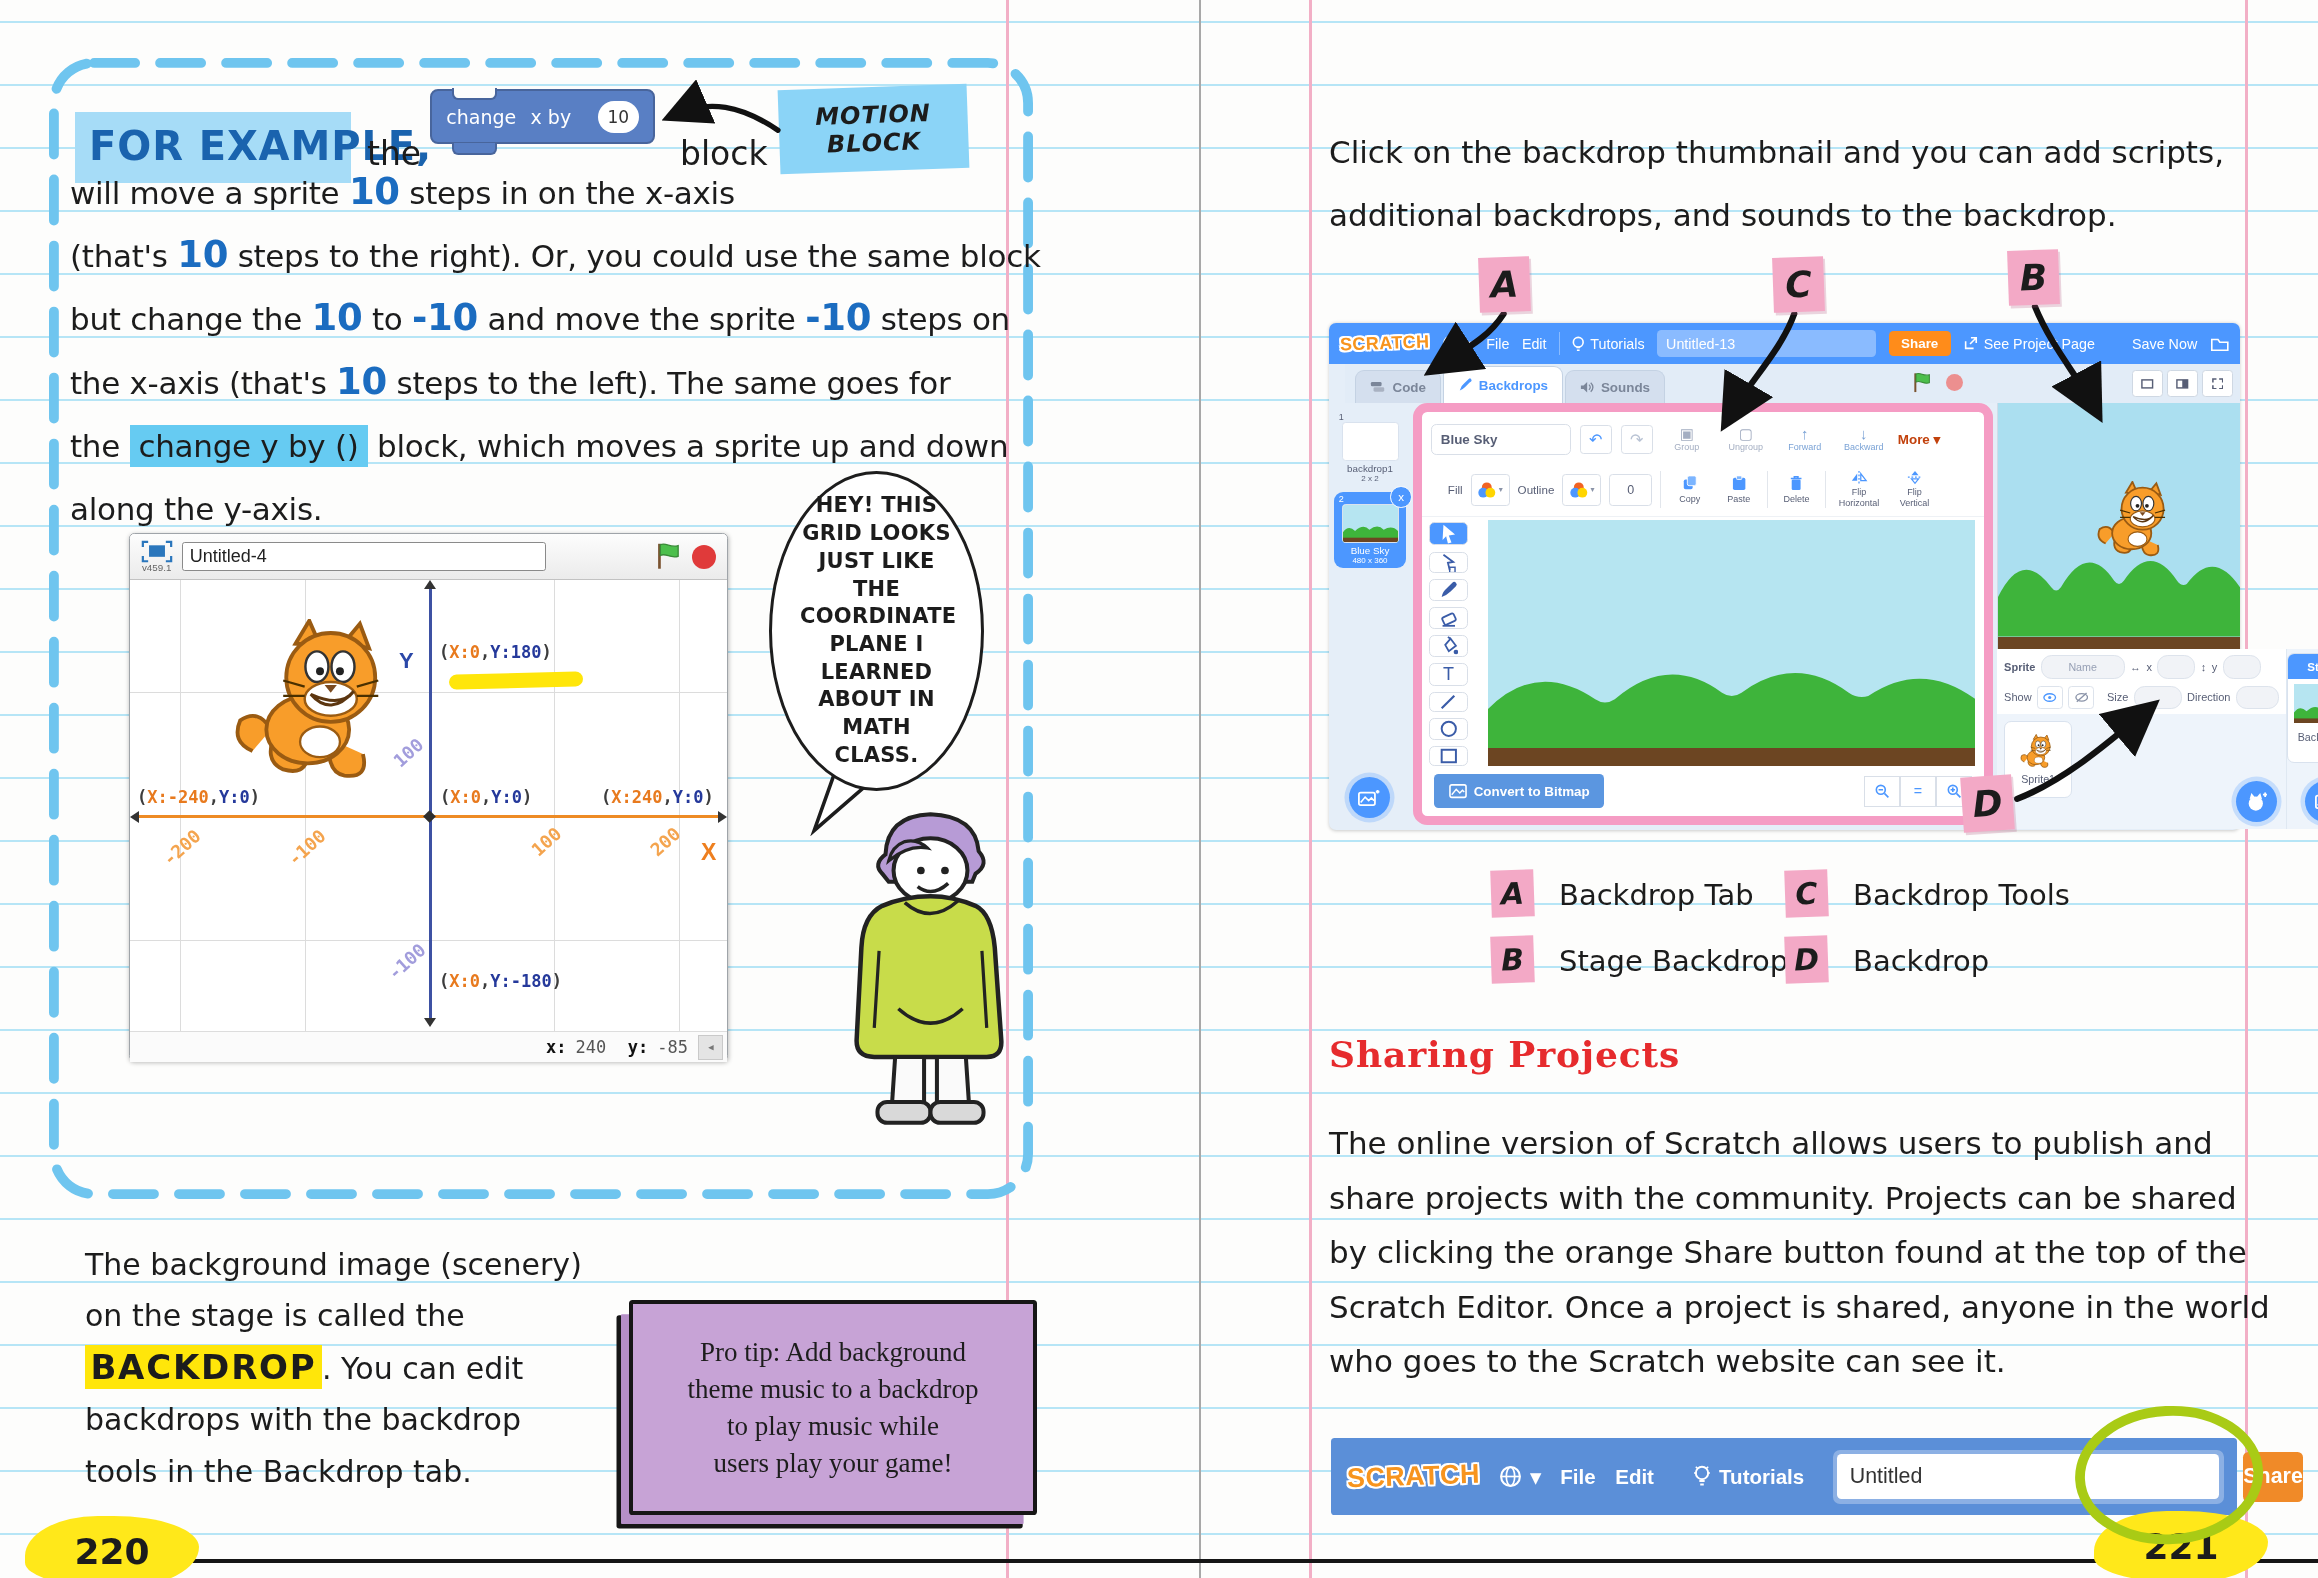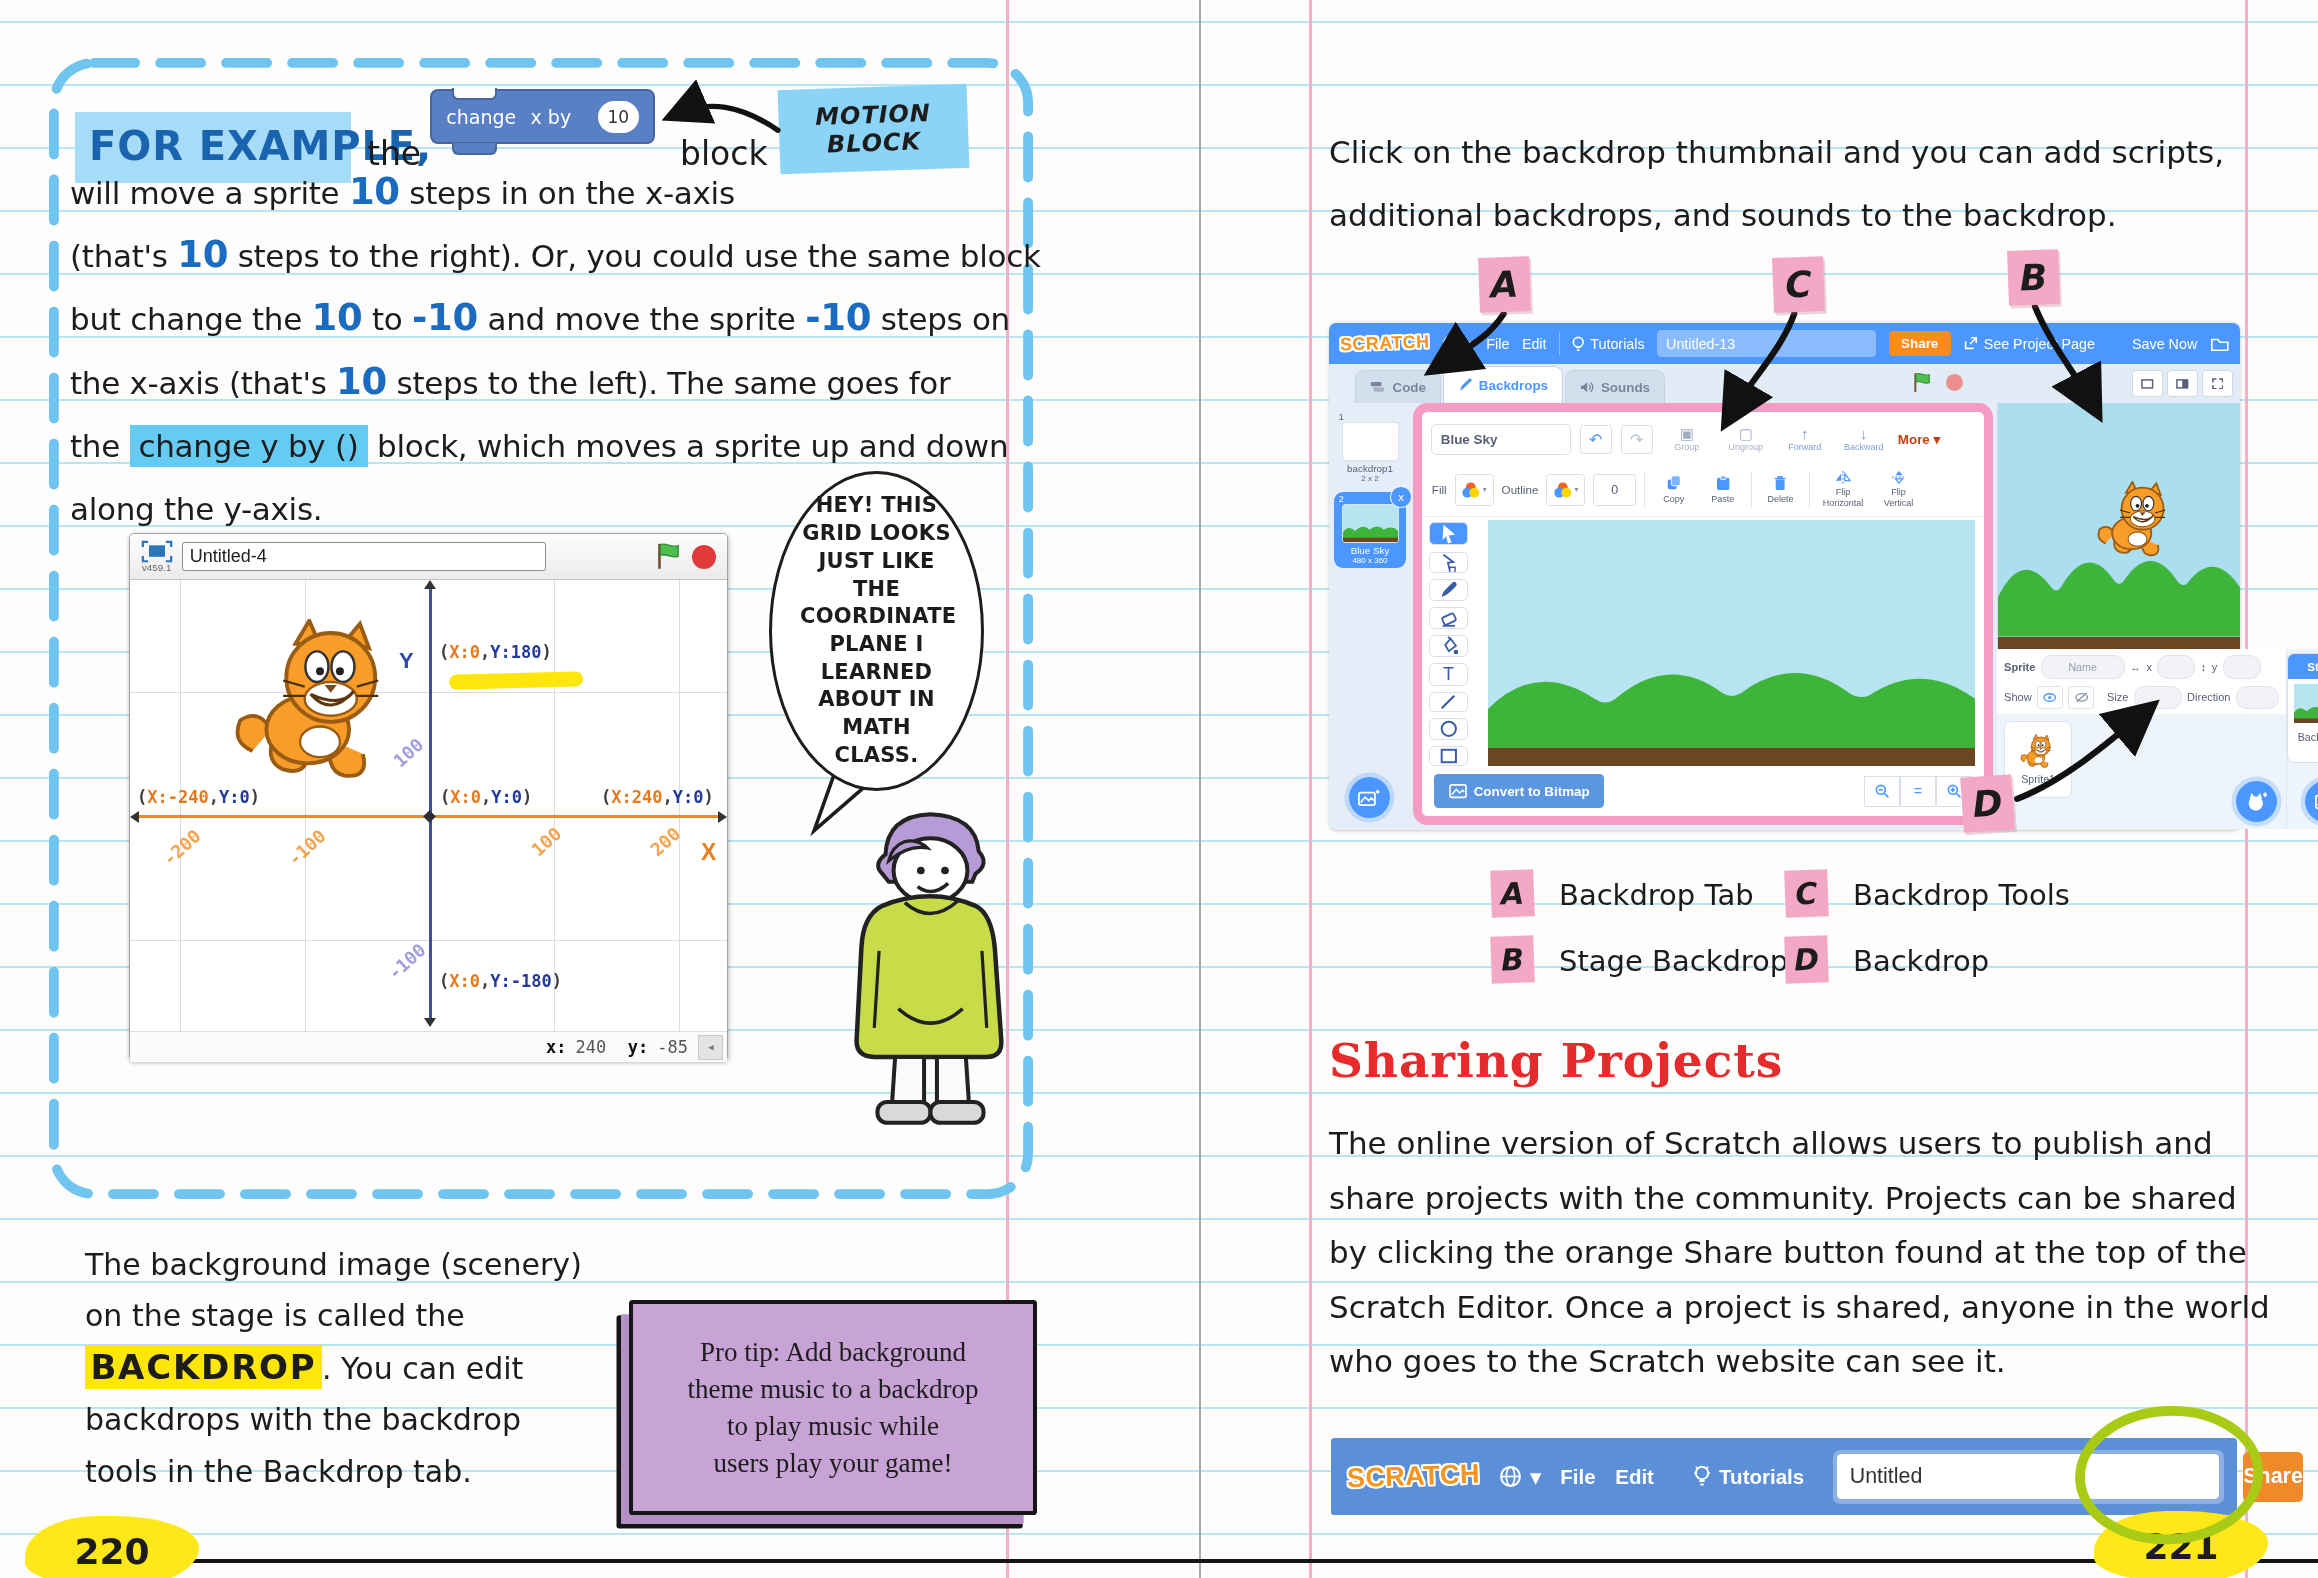--- a/index.html
+++ b/index.html
@@ -128,21 +128,21 @@
     margin:0 3.6px 3.6px 1.8px;box-sizing:border-box;position:relative;}
   .pt1{height:48px;display:flex;align-items:center;gap:9px;padding:3.6px 9px 0;}
   .pname{width:120px;height:28.5px;border:0.9px solid #d9dfe8;border-radius:5.4px;font-size:13.4px;font-weight:bold;color:#575e75;
     padding:0 9px;font-family:"Liberation Sans",sans-serif;}
   .ubtn{width:30px;height:27px;border:0.9px solid #d9dfe8;border-radius:3.6px;display:flex;align-items:center;
     justify-content:center;font-size:16px;color:#4c97ff;background:#fff;}
   .ubtn.dis{color:#b9c3d4;}
   .tgrp{width:50px;text-align:center;color:#a4aec2;font-size:9px;line-height:1.1;}
   .tgrp .ic{font-size:15px;}
   .morebtn{color:#c2410c;font-weight:bold;font-size:13.4px;}
-  .pt2{height:52px;display:flex;align-items:center;gap:8px;padding:0 10px;border-bottom:0.9px solid #eef1f5;}
+  .pt2{height:52px;display:flex;align-items:center;gap:8px;padding:0 26px;border-bottom:0.9px solid #eef1f5;}
   .slab{font-size:11.6px;color:#575e75;}
   .swatch{width:37px;height:30px;border:0.9px solid #d9dfe8;border-radius:3.6px;display:flex;align-items:center;
     justify-content:center;gap:1.8px;background:#fff;}
   .strokebox{width:41px;height:30px;border:0.9px solid #d9dfe8;border-radius:3.6px;display:flex;align-items:center;
     justify-content:center;font-size:12.5px;color:#575e75;background:#fff;}
   .psep{width:0.9px;height:37px;background:#e2e6ec;}
   .ibtn{text-align:center;font-size:9px;color:#575e75;width:41px;line-height:1.2;}
   .pmain{flex:1;display:flex;min-height:0;}
   .tools{width:50px;display:flex;flex-direction:column;gap:6.2px;padding:5.4px 0 0 7.1px;}
   .tool{width:37px;height:37px;border:0.9px solid #d9dfe8;border-radius:5.4px;background:#fff;display:flex;
@@ -174,21 +174,21 @@
     padding-top:3.6px;position:relative;border-left:0.9px solid #dfe8f2;}
   .stcard{width:70px;background:#fff;border:0.9px solid #d9e2ee;border-radius:7.1px;overflow:hidden;text-align:center;}
   .sthead{background:#4c97ff;color:#fff;font-size:11.6px;font-weight:bold;padding:6.2px 0;}
   .stbody{padding:5.4px 5.4px 7.1px;font-size:10.7px;color:#575e75;}
   .addbackdrop{position:absolute;bottom:7.1px;right:12.5px;}
 
   
   .chip{position:absolute;width:43px;height:47px;background:#f3a9c6;display:flex;align-items:center;justify-content:center;
     font-size:30px;font-weight:700;font-style:italic;transform:rotate(-2deg);}
   .leglab{position:absolute;font-size:29px;white-space:nowrap;}
-  .sharehead{left:1329px;top:1033px;font-size:47px;font-weight:700;color:#e62b2d;letter-spacing:0.9px;
+  .sharehead{left:1329px;top:1033px;font-size:36px;font-weight:700;color:#e62b2d;letter-spacing:0.9px;
     font-family:"DejaVu Serif","Liberation Serif",serif;}
   .shline{left:1329px;font-size:31px;white-space:nowrap;}
   .toolbar2{left:1331px;top:1438px;width:906px;height:77px;background:#5b8fd8;border-radius:3.6px;display:flex;
     align-items:center;gap:19.6px;padding:0 16px;color:#fff;font-family:"Liberation Sans",sans-serif;box-sizing:border-box;}
   .toolbar2 .logo{font-size:27px;}
   .t2item{font-size:20.5px;font-weight:bold;display:flex;align-items:center;gap:8px;}
   .t2wrap{background:rgba(255,255,255,.3);border-radius:7.1px;padding:4.5px;margin-left:9px;}
   .t2input{width:357px;height:45px;border:none;border-radius:4.5px;background:#fff;color:#333;font-size:21.4px;
     padding:0 12.5px;font-family:"Liberation Sans",sans-serif;}
   .share2{margin-left:auto;background:#f08a28;border-radius:5.4px;width:105px;height:50px;display:flex;align-items:center;

